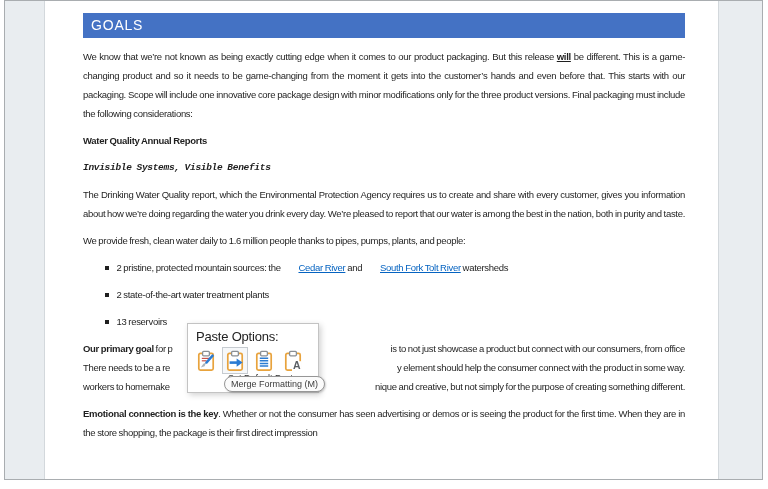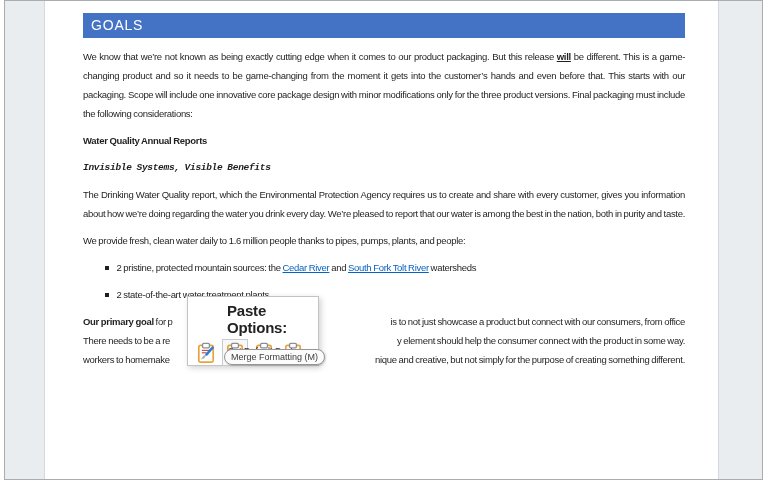--- a/index.html
+++ b/index.html
@@ -20,38 +20,38 @@
     width:602px;color:#1f1f1f;font-size:9.5px;line-height:19px;
     letter-spacing:-0.3px;word-spacing:-0.5px;
   }
   .banner{
     height:25px;line-height:25px;background:var(--banner-bg,#4472C4);
     color:var(--banner-fg,#ffffff);font-size:14px;letter-spacing:0.8px;
     padding-left:8px;margin-bottom:9px;font-weight:400;
   }
   p.doc{margin:0 0 8px;text-align:justify;}
   .b{font-weight:bold}.u{text-decoration:underline}
-  a.link{color:var(--link,#0563C1);text-decoration:underline;cursor:pointer;}
+  a.link{color:var(--link,#0563C1);text-decoration:underline;cursor:pointer;margin-left:16px;}
   .h-bold{font-weight:bold;margin:0 0 8px;}
   .h-italic{font-weight:bold;font-style:italic;margin:0 0 8px;font-family:Liberation Mono, monospace;}
   .bullet{display:flex;padding-left:22px;margin-bottom:8px;}
   .bullet .sq{width:3.5px;height:3.5px;background:#1f1f1f;margin:8px 8px 0 0;flex:none;}
   
   .occ{position:relative;margin:0 0 8px;}
   .occ-line{display:flex;height:19px;}
   .occ-line .left,.occ-line .right{white-space:nowrap;}
   .occ-line .gap{flex:1;}
   
   .paste-popup{
     position:absolute;left:104px;top:-16px;width:130px;height:68px;
     background:#fff;border:1px solid #c3c3c3;z-index:5;
     box-shadow:2px 2px 6px rgba(0,0,0,.18);
     letter-spacing:0;word-spacing:0;text-align:left;line-height:normal;
   }
-  .paste-title{font-weight:bold;font-size:15px;color:#222;padding:5px 0 2px 8px;letter-spacing:-0.2px;margin-left:31px;}
+  .paste-title{font-weight:normal;font-size:13px;color:#222;padding:5px 0 2px 8px;letter-spacing:-0.2px;}
   .opts{display:flex;gap:3px;padding:1px 0 0 5px;}
   .paste-opt{
     width:26px;height:27px;display:flex;align-items:center;justify-content:center;
     border:1px solid transparent;background:transparent;padding:0;cursor:pointer;
   }
   .paste-opt.selected{border-color:#c6cbd0;background:#f6f8fa;}
   .partial-item{
     position:absolute;left:40px;top:49px;font-size:9px;color:#333;white-space:nowrap;z-index:5;
   }
   .tooltip{
@@ -82,20 +82,24 @@
 
       <p class="doc">We provide fresh, clean water daily to 1.6 million people thanks to pipes, pumps, plants, and people:</p>
 
       <div class="bullet">
         <span class="sq"></span>
         <span><span>2 pristine, protected mountain sources: the </span><a class="link" href="#">Cedar River</a><span> and </span><a class="link" href="#">South Fork Tolt River</a><span> watersheds</span></span>
       </div>
       <div class="bullet">
         <span class="sq"></span>
         <span>2 state-of-the-art water treatment plants</span>
+      </div>
+      <div class="bullet">
+        <span class="sq"></span>
+        <span>13 reservoirs</span>
       </div>
 
       <div class="occ">
         <div class="occ-line">
           <span class="left"><span class="b">Our primary goal</span><span> for p</span></span>
           <span class="gap"></span>
           <span class="right">is to not just showcase a product but connect with our consumers, from office</span>
         </div>
         <div class="occ-line">
           <span class="left">There needs to be a re</span>
@@ -149,18 +153,19 @@
               </svg>
             </button>
 
           </div>
 
           <div class="partial-item">Set Default Paste...</div>
           <div class="tooltip">Merge Formatting (M)</div>
         </div>
       </div>
 
+      <p class="doc"><span class="b">Emotional connection is the key</span><span>. Whether or not the consumer has seen advertising or demos or is seeing the product for the first time. When they are in the store shopping, the package is their first direct impression</span></p>
 
     </div>
   </div>
 
   <div class="gutter right"></div>
 </div>
 
 </body></html>

